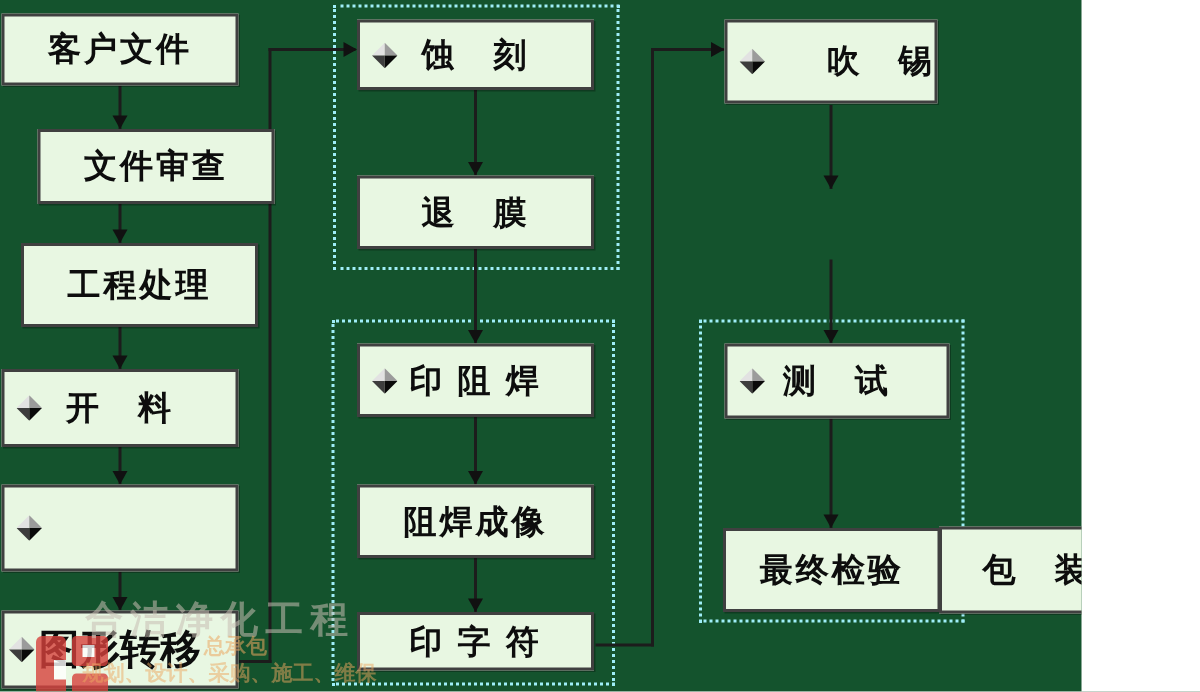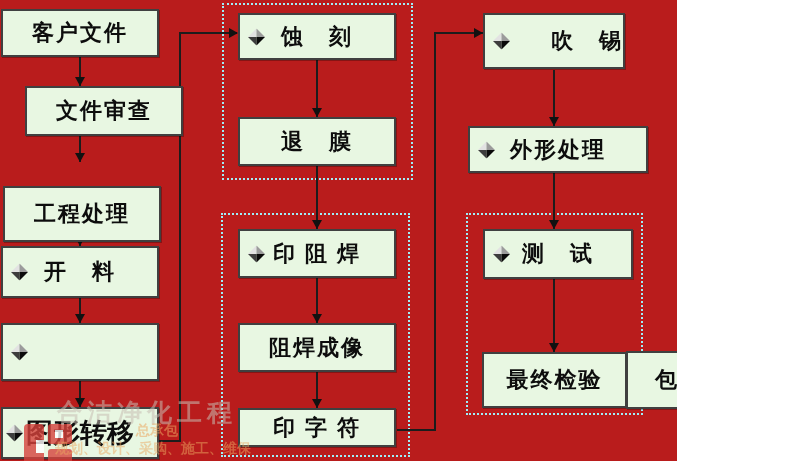--- a/index.html
+++ b/index.html
@@ -1,17 +1,17 @@
 <!DOCTYPE html>
 <html><head>
 <meta charset="utf-8">
 <style>
   html,body{margin:0;padding:0;background:#fff;}
-  #canvas{position:relative;width:677px;height:461px;background:#b91c1c;overflow:hidden;
-          font-family:"Liberation Sans","DejaVu Sans",sans-serif;}
+  #canvas{position:relative;width:677px;height:461px;background:#14532d;overflow:hidden;
+          font-family:"Liberation Sans","DejaVu Sans",sans-serif;padding-left:44px;}
   .grp{position:absolute;border:2px dotted #9feef8;z-index:0;box-sizing:border-box;}
   .line{position:absolute;background:#1c1c1c;z-index:1;}
   .arrd{position:absolute;width:0;height:0;border-left:5px solid transparent;
         border-right:5px solid transparent;border-top:9px solid #111;z-index:1;}
   .arrr{position:absolute;width:0;height:0;border-top:5px solid transparent;
         border-bottom:5px solid transparent;border-left:9px solid #111;z-index:1;}
   .box{position:absolute;box-sizing:border-box;background:#e8f7e2;border:2px solid #404040;
        display:flex;align-items:center;justify-content:center;z-index:2;
        box-shadow:1px 1px 0 rgba(0,0,0,0.28);}
   .box .label{font-size:22px;font-weight:bold;color:#0d0d0d;letter-spacing:2px;white-space:pre;}
@@ -73,21 +73,21 @@
 
   <div class="line" style="left:627px;top:379px;width:36px;height:2px;"></div>
   <div class="arrr" style="left:654px;top:375px;"></div>
 
   <div class="box" style="left:1px;top:9px;width:158px;height:48px;">
     <span class="label">客户文件</span>
   </div>
   <div class="box" style="left:1px;top:86px;width:158px;height:50px;margin-left:24px;">
     <span class="label">文件审查</span>
   </div>
-  <div class="box" style="left:3px;top:162px;width:158px;height:56px;margin-top:24px;">
+  <div class="box" style="left:14px;top:162px;width:158px;height:56px;">
     <span class="label">工程处理</span>
   </div>
   <div class="box" style="left:1px;top:246px;width:158px;height:52px;justify-content:center;">
     <span class="dicon"><svg width="17" height="17" viewBox="0 0 16 16">
           <polygon points="8,0 0,8 8,8" fill="#e2e2e2"></polygon>
           <polygon points="8,0 16,8 8,8" fill="#9b9b9b"></polygon>
           <polygon points="0,8 8,8 8,16" fill="#3d3d3d"></polygon>
           <polygon points="8,8 16,8 8,16" fill="#0a0a0a"></polygon>
         </svg></span>
     <span class="label">开　料</span>
@@ -140,29 +140,20 @@
 
   <div class="box" style="left:483px;top:13px;width:142px;height:56px;justify-content:flex-end;">
     <span class="dicon"><svg width="17" height="17" viewBox="0 0 16 16">
           <polygon points="8,0 0,8 8,8" fill="#e2e2e2"></polygon>
           <polygon points="8,0 16,8 8,8" fill="#9b9b9b"></polygon>
           <polygon points="0,8 8,8 8,16" fill="#3d3d3d"></polygon>
           <polygon points="8,8 16,8 8,16" fill="#0a0a0a"></polygon>
         </svg></span>
     <span class="label">吹　锡</span>
   </div>
-  <div class="box" style="left:468px;top:126px;width:180px;height:47px;">
-    <span class="dicon"><svg width="17" height="17" viewBox="0 0 16 16">
-          <polygon points="8,0 0,8 8,8" fill="#e2e2e2"></polygon>
-          <polygon points="8,0 16,8 8,8" fill="#9b9b9b"></polygon>
-          <polygon points="0,8 8,8 8,16" fill="#3d3d3d"></polygon>
-          <polygon points="8,8 16,8 8,16" fill="#0a0a0a"></polygon>
-        </svg></span>
-    <span class="label">外形处理</span>
-  </div>
   <div class="box" style="left:483px;top:229px;width:150px;height:50px;">
     <span class="dicon"><svg width="17" height="17" viewBox="0 0 16 16">
           <polygon points="8,0 0,8 8,8" fill="#e2e2e2"></polygon>
           <polygon points="8,0 16,8 8,8" fill="#9b9b9b"></polygon>
           <polygon points="0,8 8,8 8,16" fill="#3d3d3d"></polygon>
           <polygon points="8,8 16,8 8,16" fill="#0a0a0a"></polygon>
         </svg></span>
     <span class="label">测　试</span>
   </div>
   <div class="box" style="left:482px;top:352px;width:145px;height:56px;">

